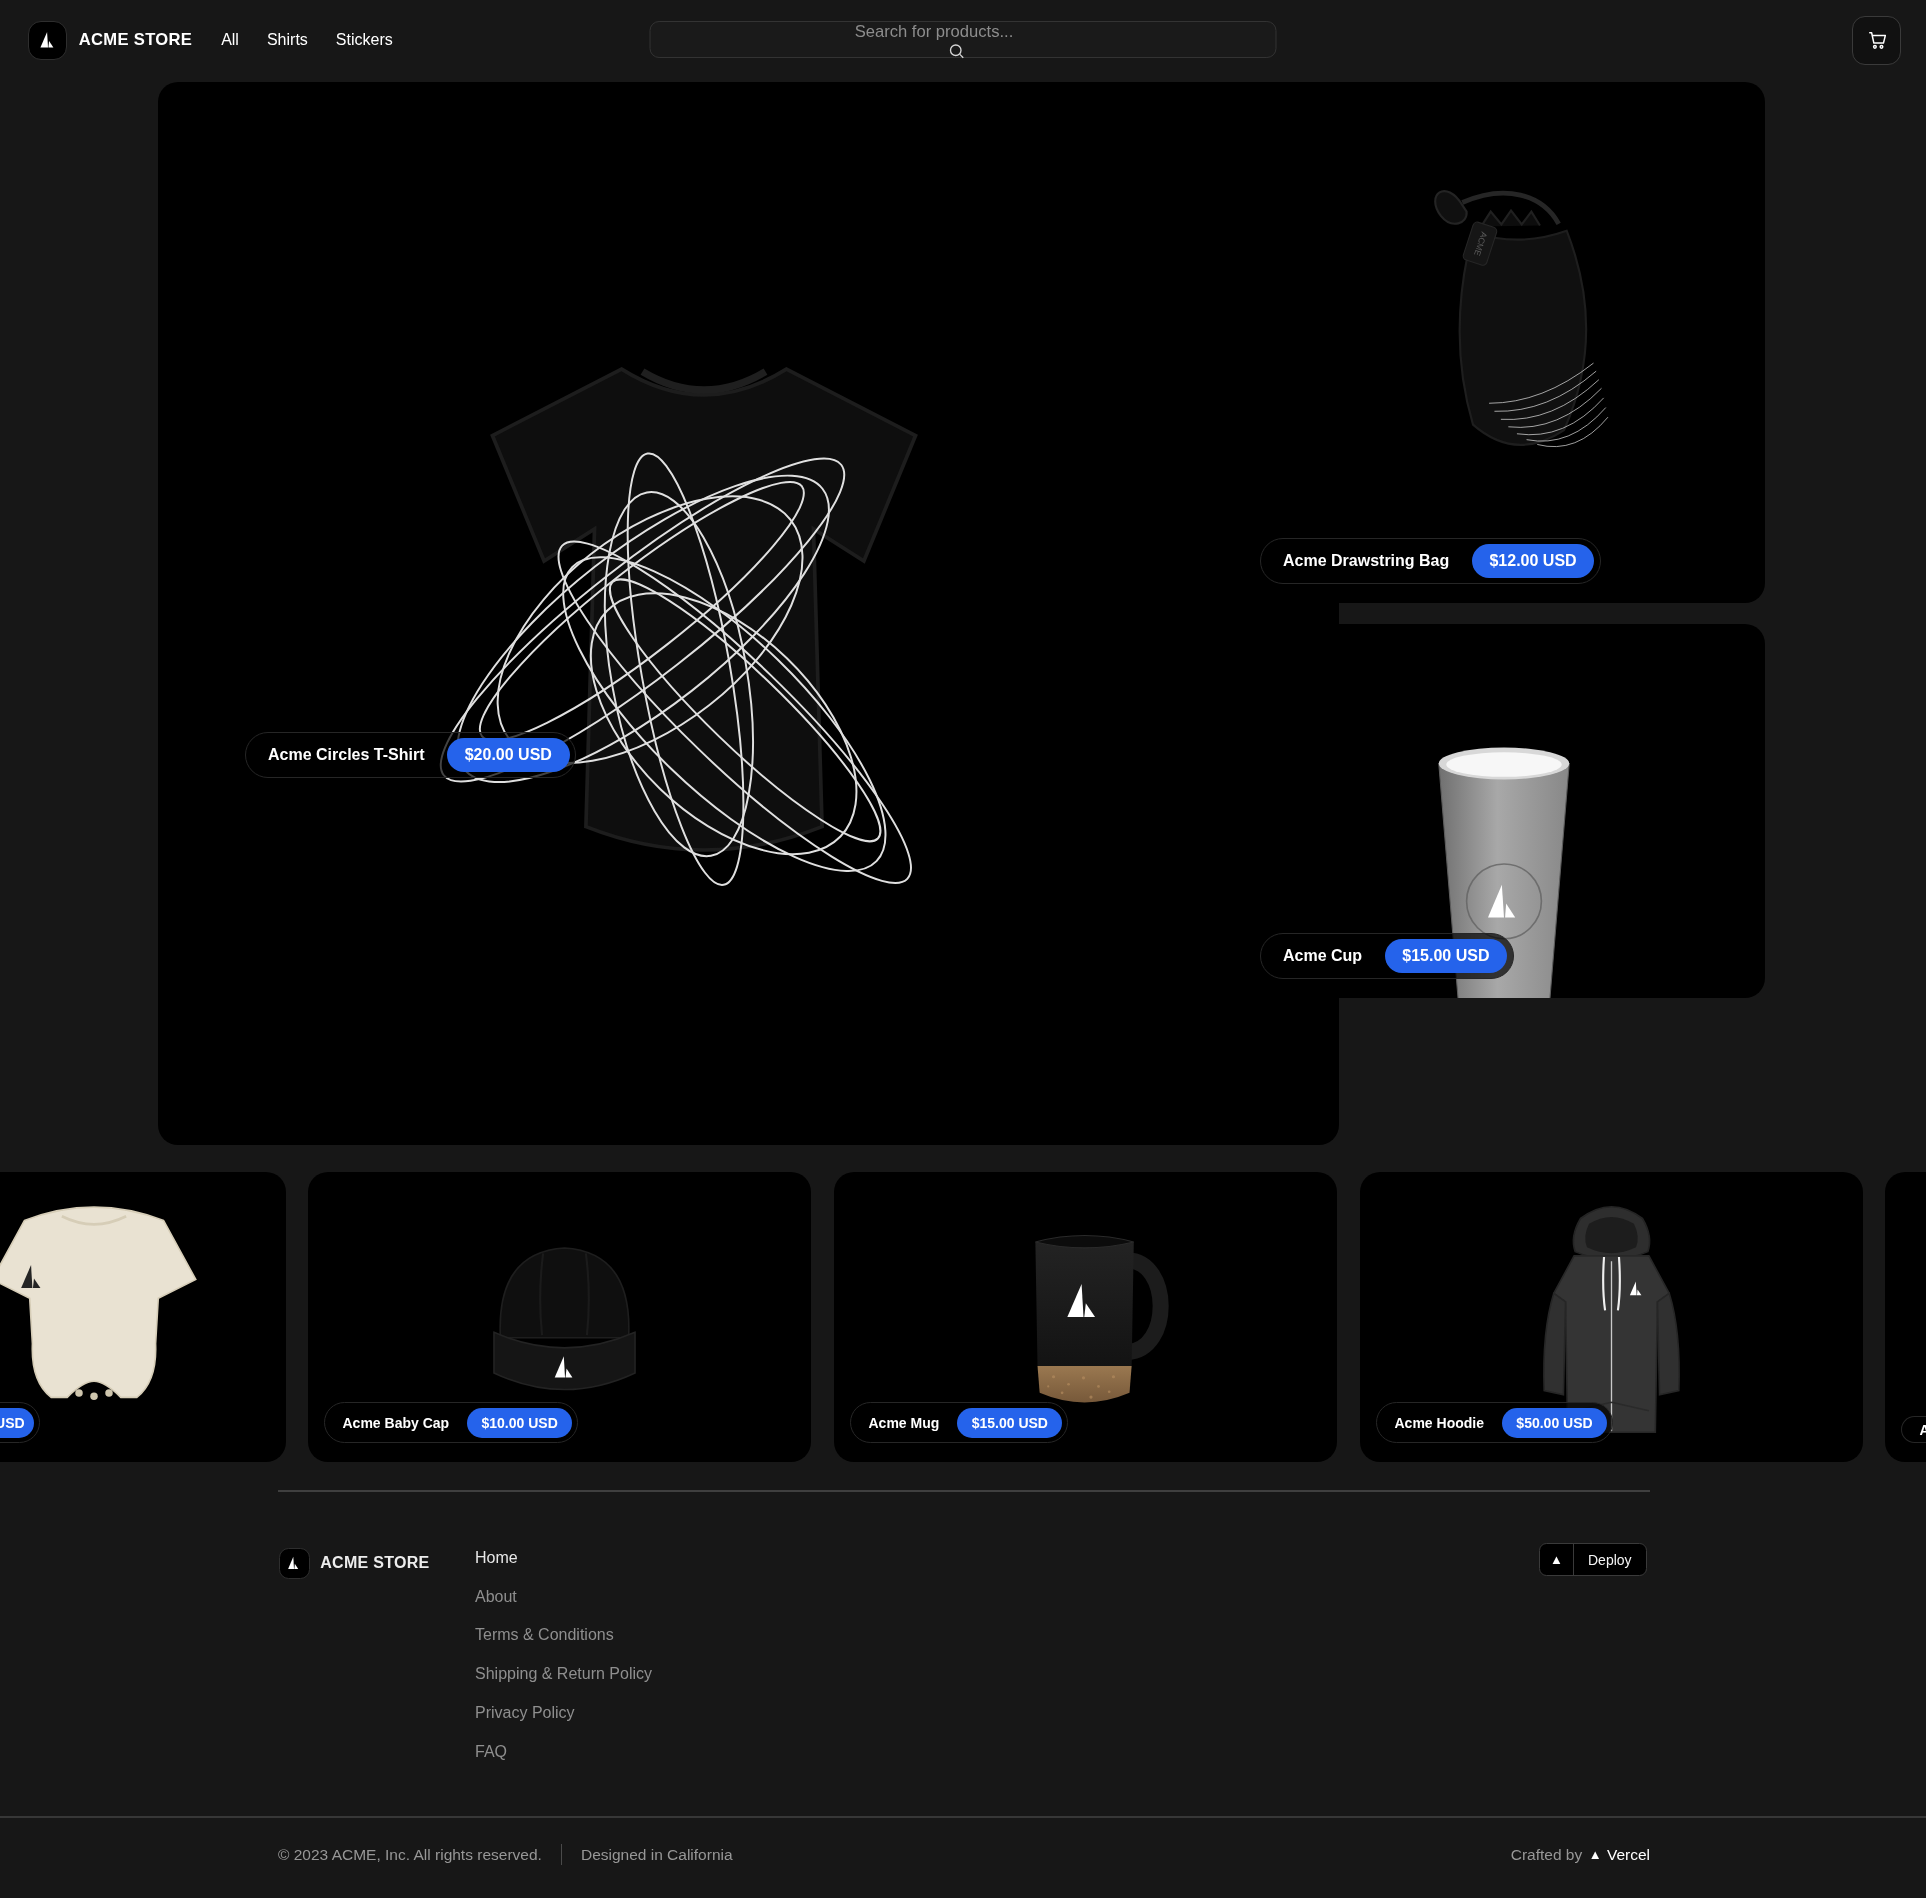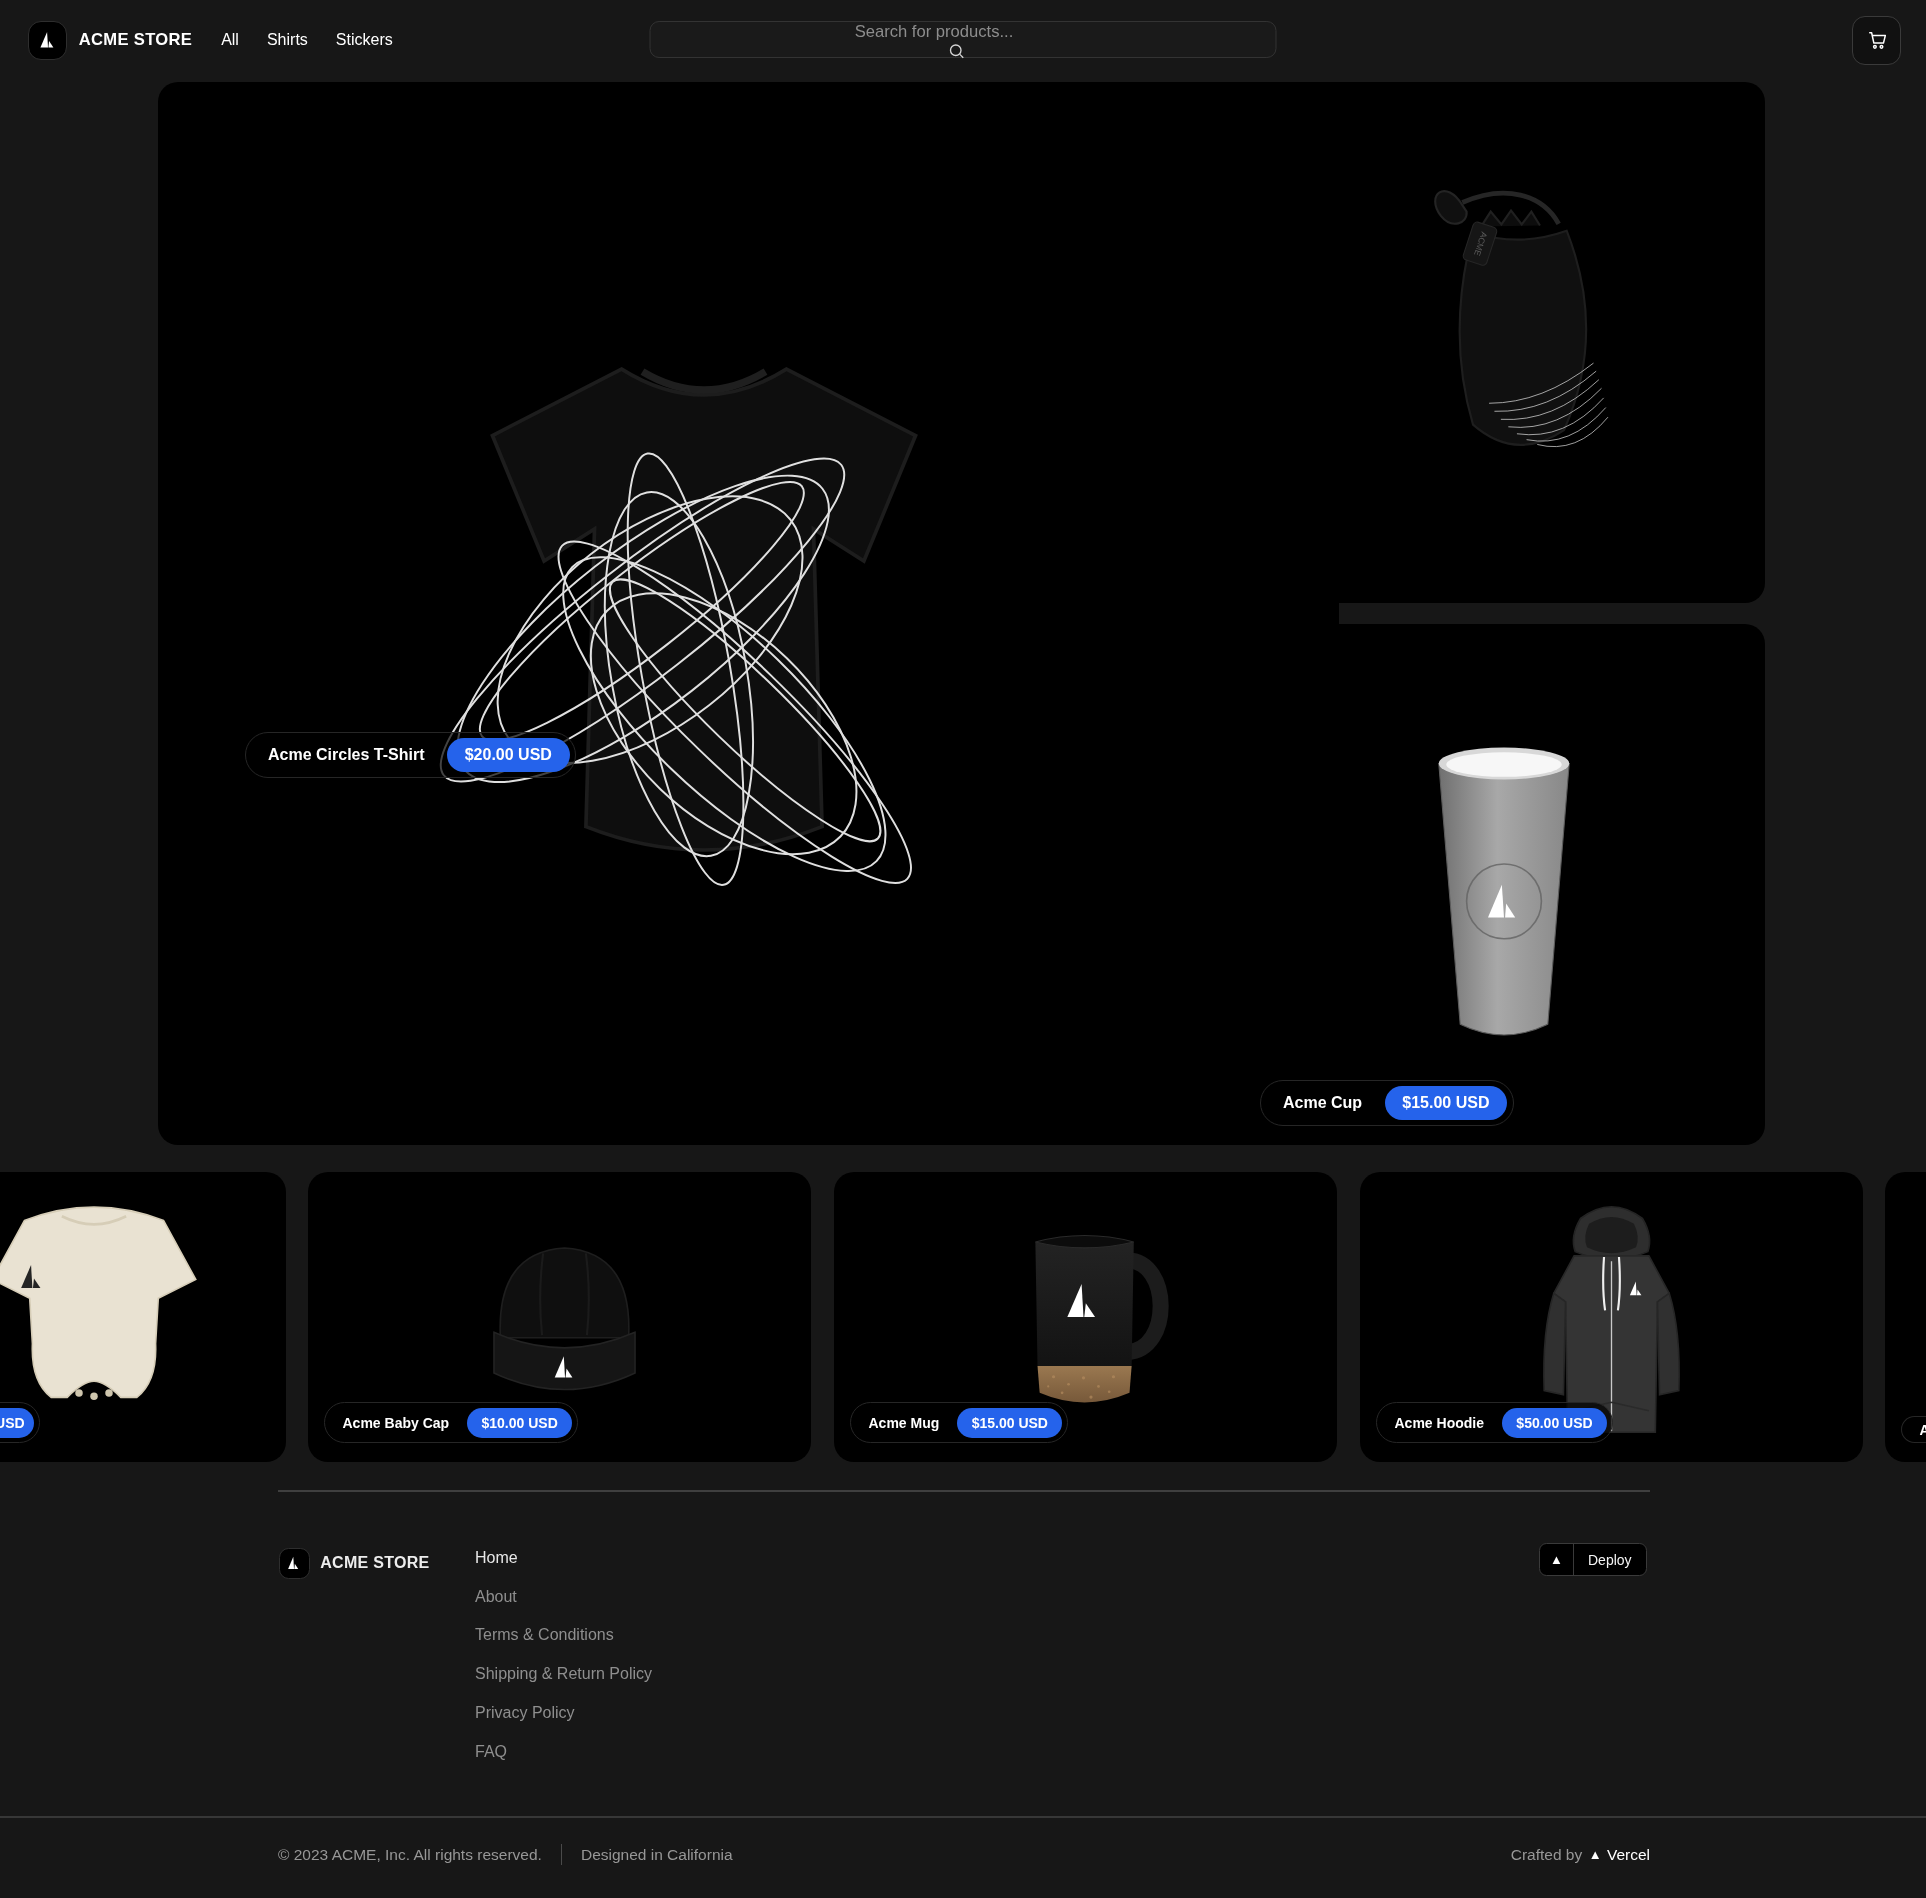--- a/index.html
+++ b/index.html
@@ -50,21 +50,21 @@
     background:rgba(0,0,0,0.25); border:1.1px solid #3a3a3a;
     display:flex; align-items:center; justify-content:center; cursor:pointer;
   }
 
   
   .tile {
     position:absolute; background:#000; border-radius:20px; overflow:hidden; cursor:pointer;
   }
   .tile-featured { left:158px; top:82px; width:1181px; height:1063px; }
   .tile-bag  { left:1243px; top:82px;  width:522px; height:521px; }
-  .tile-cup  { left:1243px; top:624px; width:522px; height:521px; }
+  .tile-cup  { left:1243px; top:624px; width:522px; height:374px; }
 
   .label {
     position:absolute; display:inline-flex; align-items:center;
     border:1.1px solid #262626; background:rgba(0,0,0,0.7); border-radius:534px;
     padding:4.8px 5.4px 4.8px 22px; white-space:nowrap;
   }
   .label .pname { font-size:16px; font-weight:700; color:#fff; }
   .label .pprice {
     margin-left:22.5px; background:#2563eb; color:#fff; border-radius:534px;
     font-size:16px; font-weight:700; padding:8px 17.7px;
@@ -196,20 +196,24 @@
     <g fill="none" stroke="#fafafa" stroke-width="1.4" opacity="0.85">
       <path d="M200 430 Q300 430 395 355"></path>
       <path d="M210 445 Q310 448 400 370"></path>
       <path d="M222 460 Q320 466 405 386"></path>
       <path d="M236 474 Q330 484 410 402"></path>
       <path d="M252 487 Q342 500 414 420"></path>
       <path d="M270 498 Q352 514 418 438"></path>
       <path d="M290 507 Q364 526 422 456"></path>
     </g>
   </svg>
+  <div class="label label-corner">
+    <span class="pname">Acme Drawstring Bag</span>
+    <span class="pprice">$12.00 USD</span>
+  </div>
 </div>
 
 <div class="tile tile-cup">
   <svg class="art" style="left:127px;top:101px" width="268" height="342" viewBox="0 0 500 640">
     <defs>
       <linearGradient id="cupg" x1="0" y1="0" x2="1" y2="0">
         <stop offset="0" stop-color="#707070"></stop>
         <stop offset="0.45" stop-color="#a8a8a8"></stop>
         <stop offset="1" stop-color="#888888"></stop>
       </linearGradient>

